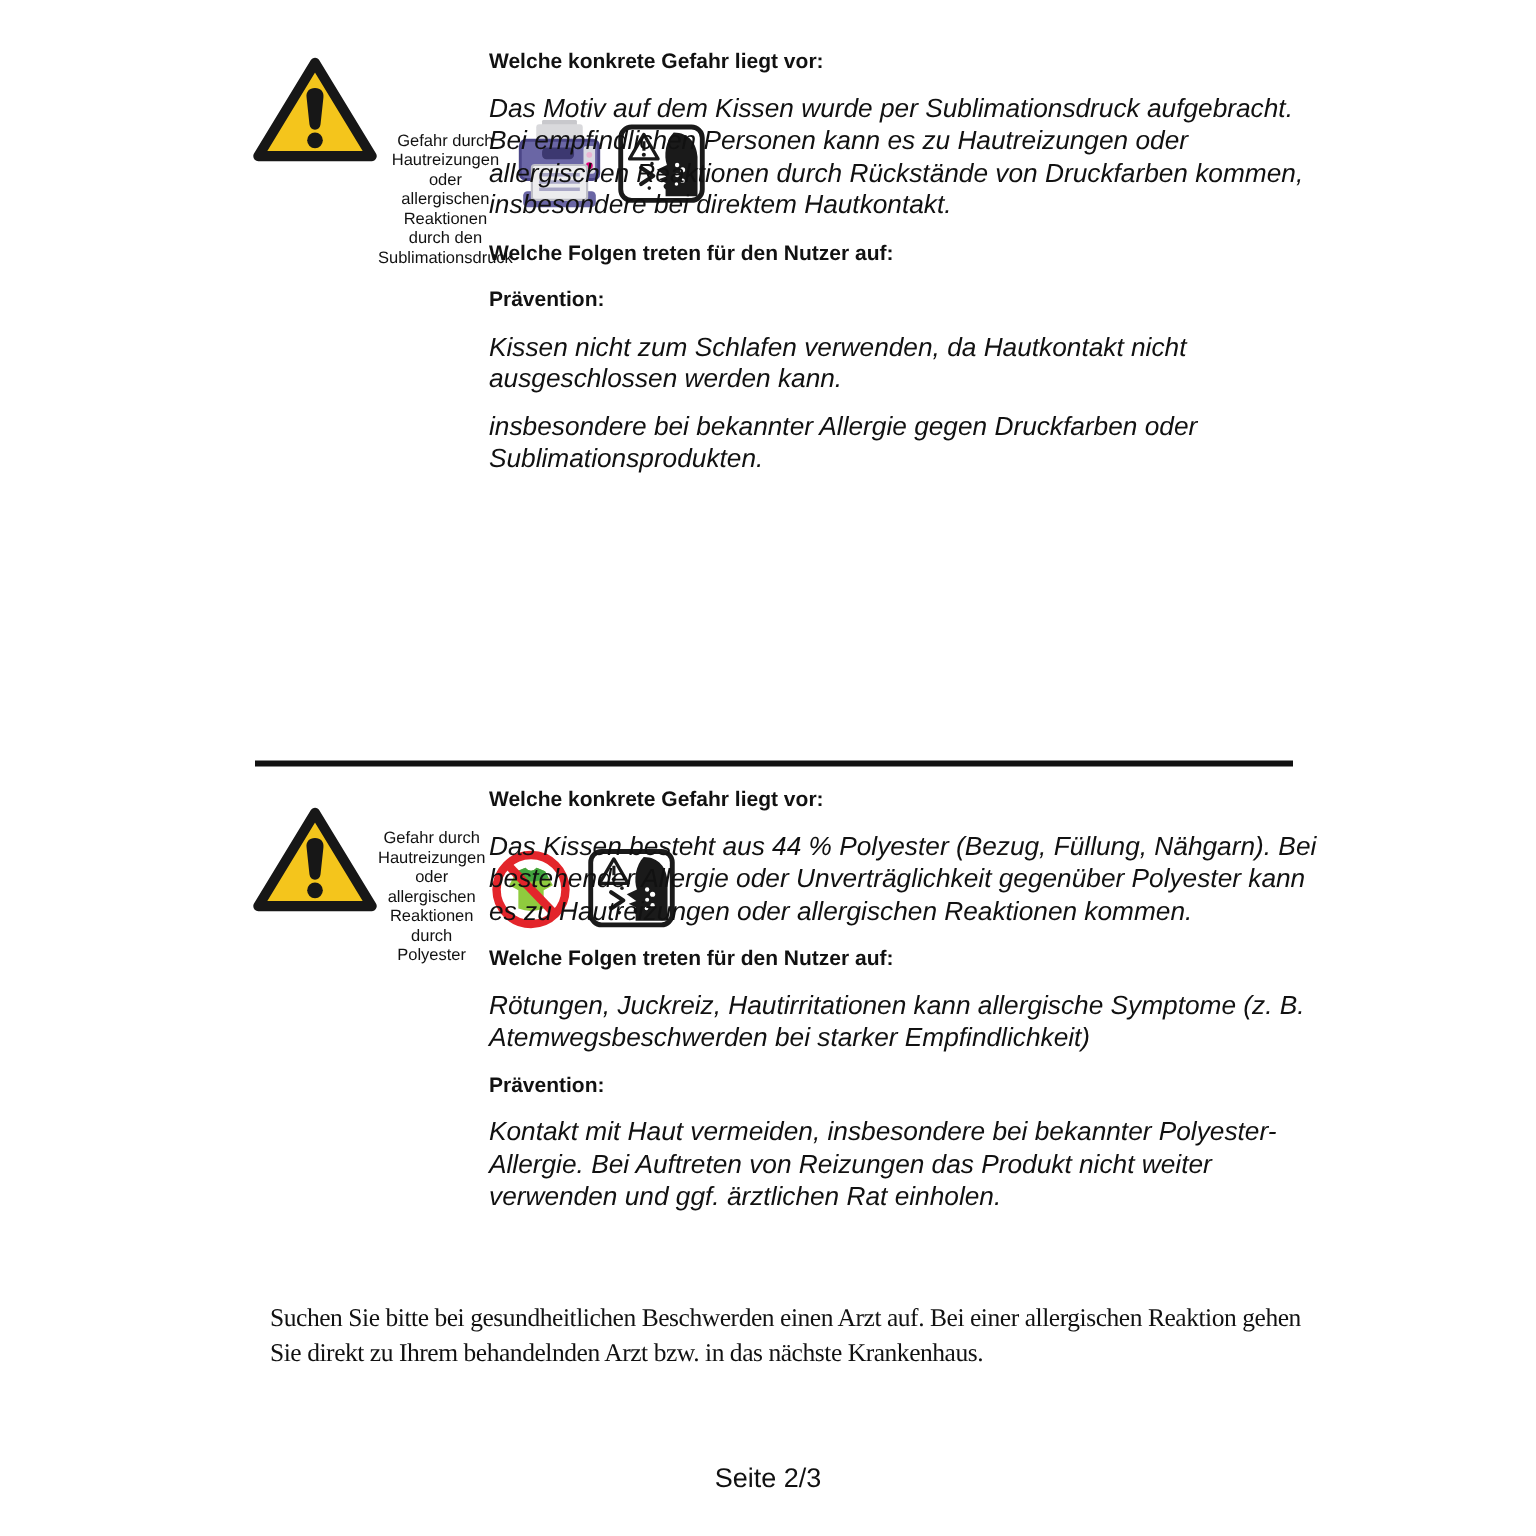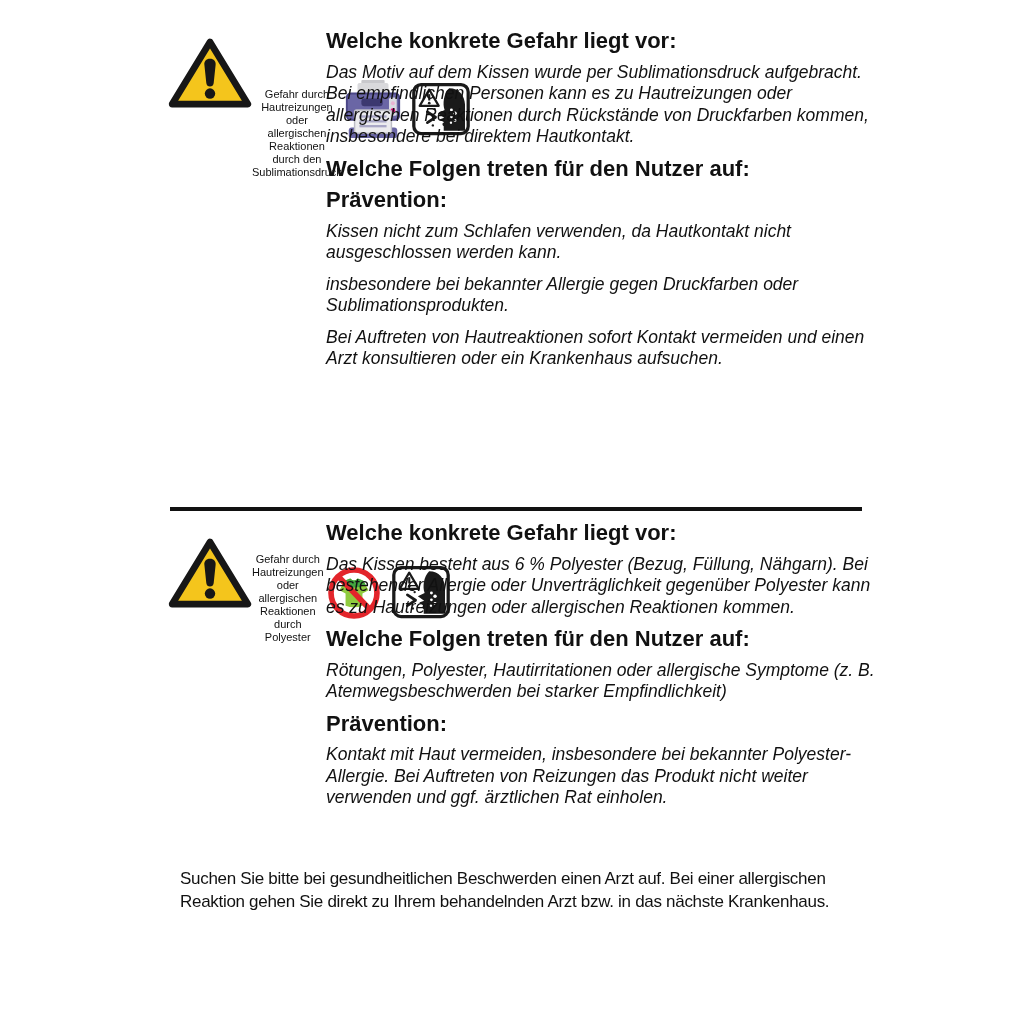--- a/index.html
+++ b/index.html
@@ -26,34 +26,34 @@
   .icon-row{display:flex;align-items:center;gap:8px;}
   #sec1-left .icon-row{margin-top:42px;}
   #sec2-left .icon-row{margin-top:27px;}
   .icon-row .ic{display:inline-block;line-height:0;}
 
   
   .hazard-text{position:absolute;left:326px;width:552px;}
   #sec1-right{top:30px;}
   #sec2-right{top:522px;}
   .hazard-text h2{
-    font-size:22px;font-weight:bold;margin:0 0 10px 0;line-height:21.5px;
+    font-size:14px;font-weight:bold;margin:0 0 10px 0;line-height:21.5px;
   }
   .hazard-text p{
     font-size:17.5px;margin:0 0 10px 0;line-height:21.5px;font-style:italic;
   }
 
   .divider{
     position:absolute;left:170px;top:507px;width:692px;height:4px;
     background:#111111;border:none;margin:0;
   }
 
   .closing-note{
     position:absolute;left:180px;top:868px;width:712px;
-    font-size:17px;line-height:22.5px;letter-spacing:-0.3px;margin:0;
+    font-size:17px;line-height:22.5px;letter-spacing:-0.3px;margin:0;font-family:Liberation Serif, serif;
   }
   .page-footer{
     position:absolute;left:0;top:974px;width:1024px;
     text-align:center;font-size:18px;line-height:22px;
   }
 </style>
 </head>
 <body>
 
 <div class="page">
@@ -108,21 +108,20 @@
     </div>
   </section>
 
   <section class="hazard-text" id="sec1-right">
     <h2>Welche konkrete Gefahr liegt vor:</h2>
     <p>Das Motiv auf dem Kissen wurde per Sublimationsdruck aufgebracht. Bei empfindlichen Personen kann es zu Hautreizungen oder allergischen Reaktionen durch Rückstände von Druckfarben kommen, insbesondere bei direktem Hautkontakt.</p>
     <h2>Welche Folgen treten für den Nutzer auf:</h2>
     <h2>Prävention:</h2>
     <p>Kissen nicht zum Schlafen verwenden, da Hautkontakt nicht ausgeschlossen werden kann.</p>
     <p>insbesondere bei bekannter Allergie gegen Druckfarben oder Sublimationsprodukten.</p>
-    <p>Bei Auftreten von Hautreaktionen sofort Kontakt vermeiden und einen Arzt konsultieren oder ein Krankenhaus aufsuchen.</p>
   </section>
 
   <div class="divider"></div>
 
   <section class="hazard-left" id="sec2-left">
     <div class="tri-wrap">
       <svg width="84" height="74" viewBox="0 0 100 88">
         <path d="M50 7 L95 81 H5 Z" fill="#F4C51C" stroke="#171717" stroke-width="8" stroke-linejoin="round"></path>
         <path d="M50 27c4.6 0 7.2 3.1 6.7 7.3l-2.3 21.5c-.3 2.7-2 4.3-4.4 4.3s-4.1-1.6-4.4-4.3l-2.3-21.5c-.5-4.2 2.1-7.3 6.7-7.3z" fill="#171717"></path>
         <circle cx="50" cy="68.5" r="6.2" fill="#171717"></circle>
@@ -156,23 +155,24 @@
           <path d="M17 32 L26 38 L17 44" fill="none" stroke="#1A1A1A" stroke-width="3" stroke-linecap="round" stroke-linejoin="round"></path>
           <circle cx="25" cy="29" r="1.3" fill="#1A1A1A"></circle>
           <circle cx="23" cy="47" r="1.3" fill="#1A1A1A"></circle>
         </svg>
       </span>
     </div>
   </section>
 
   <section class="hazard-text" id="sec2-right">
     <h2>Welche konkrete Gefahr liegt vor:</h2>
-    <p>Das Kissen besteht aus 6 % Polyester (Bezug, Füllung, Nähgarn). Bei bestehender Allergie oder Unverträglichkeit gegenüber Polyester kann es zu Hautreizungen oder allergischen Reaktionen kommen.</p>
+    <p>Das Kissen besteht aus 44 % Polyester (Bezug, Füllung, Nähgarn). Bei bestehender Allergie oder Unverträglichkeit gegenüber Polyester kann es zu Hautreizungen oder allergischen Reaktionen kommen.</p>
     <h2>Welche Folgen treten für den Nutzer auf:</h2>
-    <p>Rötungen, Polyester, Hautirritationen oder allergische Symptome (z. B. Atemwegsbeschwerden bei starker Empfindlichkeit)</p>
+    <p>Rötungen, Juckreiz, Hautirritationen kann allergische Symptome (z. B. Atemwegsbeschwerden bei starker Empfindlichkeit)</p>
     <h2>Prävention:</h2>
     <p>Kontakt mit Haut vermeiden, insbesondere bei bekannter Polyester-Allergie. Bei Auftreten von Reizungen das Produkt nicht weiter verwenden und ggf. ärztlichen Rat einholen.</p>
   </section>
 
   <p class="closing-note">Suchen Sie bitte bei gesundheitlichen Beschwerden einen Arzt auf. Bei einer allergischen Reaktion gehen Sie direkt zu Ihrem behandelnden Arzt bzw. in das nächste Krankenhaus.</p>
 
+  <div class="page-footer">Seite 2/3</div>
 
 </div>
 
 </body></html>

